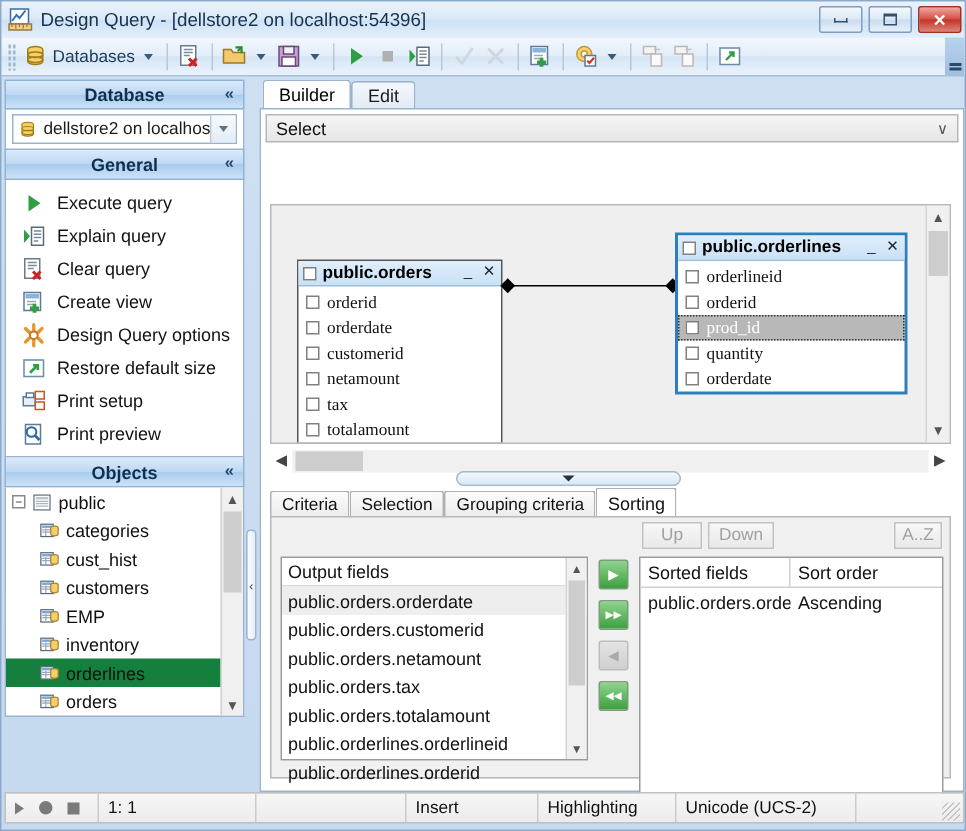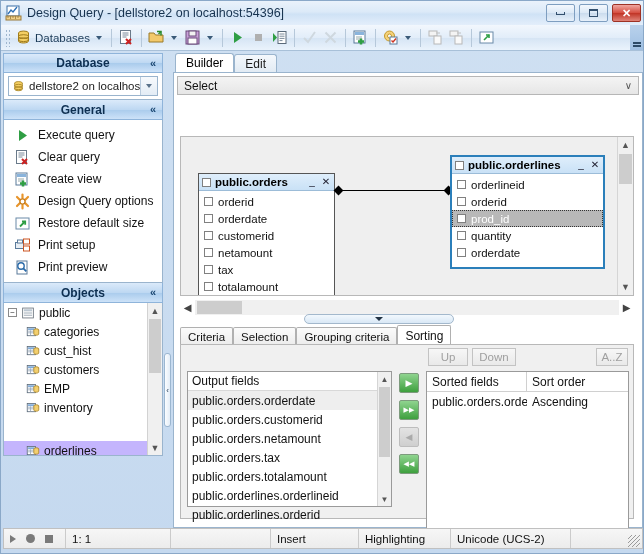--- a/index.html
+++ b/index.html
@@ -89,21 +89,21 @@
   .gl-item { height: 22px; display: flex; align-items: center; gap: 7px; padding-left: 10px; cursor: default; }
   .gl-item span { font-size: 12px; color: #121212; }
 
   .objects-tree {
     background: #fff; border: 1px solid #9ab4cd; border-top: none;
     height: 153px; position: relative; overflow: hidden;
   }
   .tnode { height: 19px; display: flex; align-items: center; gap: 4px; font-size: 12px; color: #101010; }
   .tnode.child { padding-left: 22px; }
   .tnode.root { padding-left: 4px; }
-  .tnode.sel { background: #c4b5fd; margin-top: 24px; }
+  .tnode.sel { background: #15803d; }
   .expander { width: 9px; height: 9px; border: 1px solid #8a8a8a; background: #fff;
      display: flex; align-items: center; justify-content: center; font-size: 8px; line-height: 7px; color: #333; }
   .tree-scroll { position: absolute; right: 0; top: 0; width: 15px; height: 100%;
      background: #f0f0f0; border-left: 1px solid #d2d2d2; }
   .ts-arrow { height: 15px; display: flex; align-items: center; justify-content: center; color: #555; font-size: 9px; }
   .ts-thumb { position: absolute; left: 1px; right: 1px; top: 16px; height: 54px; background: #cdcdcd; }
 
   
   .splitter-handle {
     position: absolute; width: 7px; border: 1px solid #9bb6d0; border-radius: 3px;
@@ -157,21 +157,21 @@
   .tbl-title {
     height: 17px; display: flex; align-items: center; gap: 4px; padding-left: 3px;
     background: linear-gradient(180deg,#dfeefb,#c9e1f6);
     border-bottom: 1px solid #9cbcd8; position: relative;
   }
   .tbl-title b { font-size: 11.5px; color: #000; }
   .tbl-btns { position: absolute; right: 2px; top: 1px; display: flex; gap: 2px; align-items: center; }
   .tbl-btn { width: 12px; height: 12px; display:flex; align-items:center; justify-content:center;
      font-size: 10px; color: #223; }
   .cb { width: 9px; height: 9px; border: 1px solid #808080; background: #fff; flex: none; }
-  .tbl-rows { padding: 2px 0 6px 0; }
+  .tbl-rows { padding: 2px 0 0 0; font-family: Liberation Serif, serif; }
   .trow { height: 17px; display: flex; align-items: center; gap: 5px; padding-left: 5px; font-size: 11.5px; color: #111; }
   .trow.sel { background: #b8b8b8; outline: 1px dotted #333; outline-offset: -1px; }
   .trow.sel span { color: #fff; }
 
   .connector { position: absolute; height: 1px; background: #000; }
   .conn-dot { position: absolute; width: 7px; height: 7px; background: #000; transform: rotate(45deg); }
 
   
   .hscroll-row { position: absolute; left: 6px; top: 226px; width: 454px; height: 16px;
      display: flex; align-items: center; }
@@ -466,20 +466,30 @@
         <span class="ico">
           <svg width="17" height="17" viewBox="0 0 17 17">
               <polygon points="5,3 13,8.5 5,14" fill="#2f9e44"></polygon>
             </svg>
         </span>
         <span>Execute query</span>
       </div>
       <div class="gl-item">
         <span class="ico">
           <svg width="17" height="17" viewBox="0 0 17 17">
+            <polygon points="2,4 6,8.5 2,13" fill="#2f9e44"></polygon>
+            <rect x="7" y="2.5" width="8" height="12" fill="#fff" stroke="#5a6a7a"></rect>
+            <path d="M8.5 5h5 M8.5 7.2h5 M8.5 9.4h5 M8.5 11.6h3" stroke="#7a8a9a"></path>
+          </svg>
+        </span>
+        <span>Explain query</span>
+      </div>
+      <div class="gl-item">
+        <span class="ico">
+          <svg width="17" height="17" viewBox="0 0 17 17">
             <rect x="2.5" y="1.5" width="10" height="13" fill="#fff" stroke="#6a7a8a"></rect>
             <path d="M4.5 4h6 M4.5 6h6 M4.5 8h4" stroke="#7a8a9a"></path>
             <path d="M8 10l5 5 M13 10l-5 5" stroke="#cc2222" stroke-width="2"></path>
           </svg>
         </span>
         <span>Clear query</span>
       </div>
       <div class="gl-item">
         <span class="ico">
           <svg width="17" height="17" viewBox="0 0 17 17">

